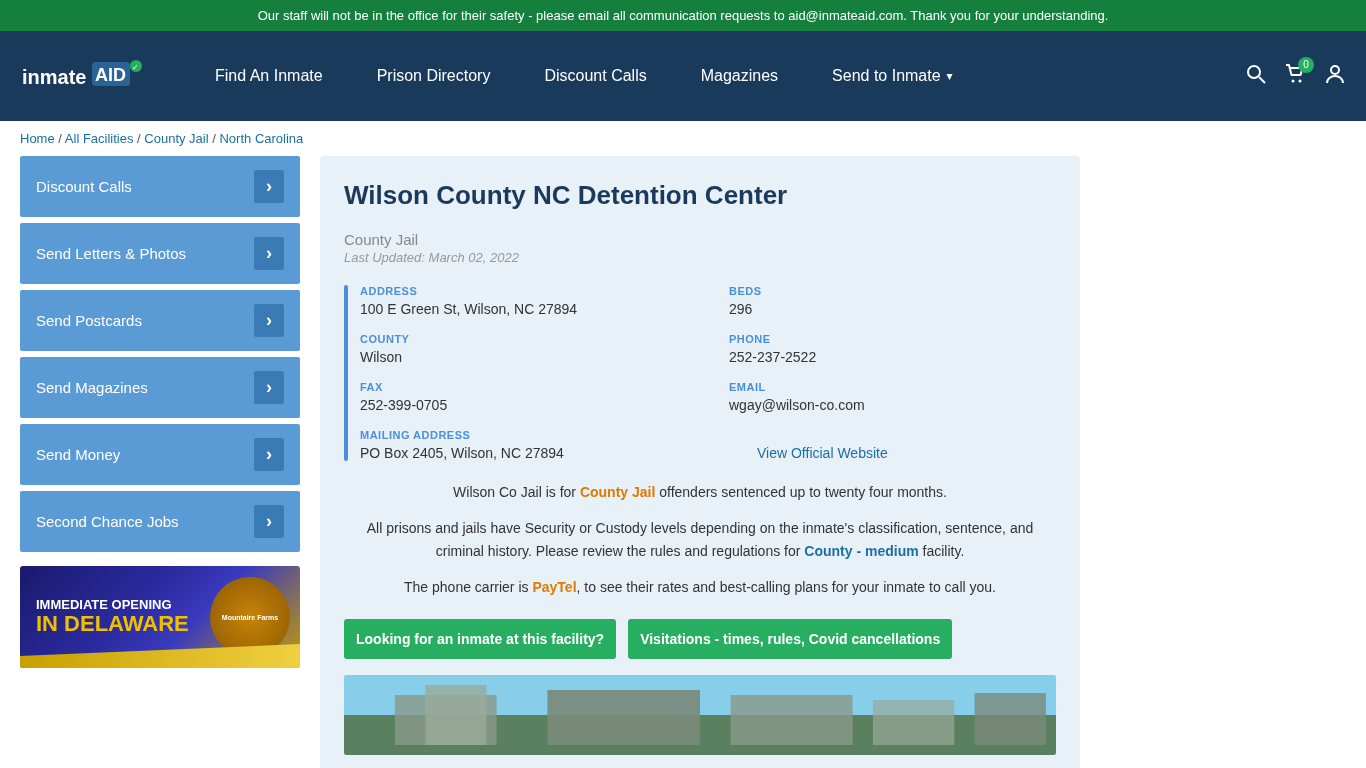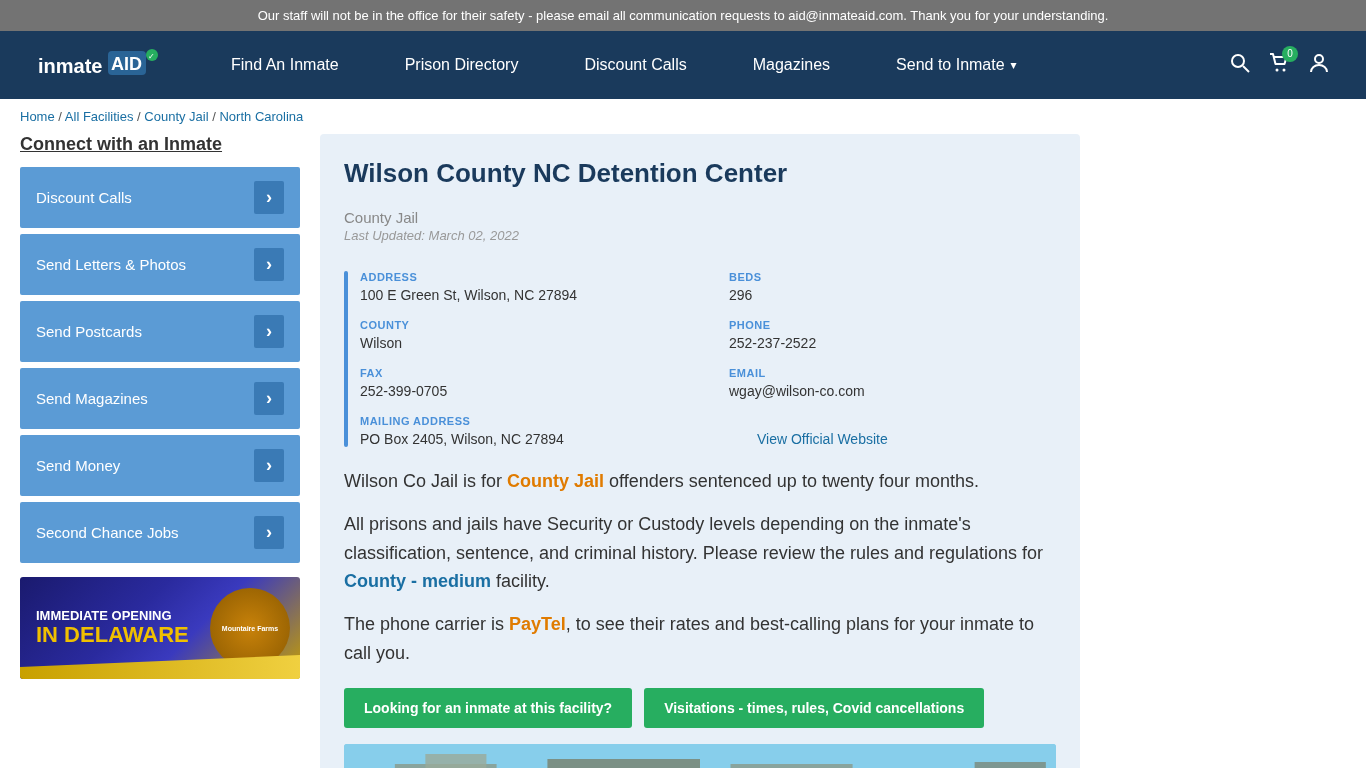--- a/index.html
+++ b/index.html
@@ -1,45 +1,45 @@
 <!DOCTYPE html>
 <html><head>
   <meta charset="utf-8">
   <style>
     * { margin: 0; padding: 0; box-sizing: border-box; }
     body { font-family: Arial, sans-serif; font-size: 14px; color: #333; background: #fff; }
 
     
     .alert-banner {
-      background: #737373;
+      background: #15803d;
       color: #fff;
       text-align: center;
       padding: 8px 16px;
       font-size: 13px;
       overflow: hidden;
       white-space: nowrap;
     }
 
     
     .navbar {
       background: #1a3a5c;
       display: flex;
       align-items: center;
-      padding: 0 36px;
-      height: 68px;
+      padding: 0 20px;
+      height: 90px;
     }
     .navbar-logo {
       margin-right: 40px;
       flex-shrink: 0;
     }
     .navbar-links {
       display: flex;
       align-items: center;
       flex: 1;
-      gap: 16px;
+      gap: 4px;
     }
     .nav-link {
       color: #fff;
       text-decoration: none;
       font-size: 16px;
       padding: 0 25px;
       height: 90px;
       display: flex;
       align-items: center;
       cursor: pointer;
@@ -204,21 +204,21 @@
     }
     .facility-type {
       font-size: 15px;
       color: #888;
       margin-bottom: 2px;
     }
     .facility-updated {
       font-size: 13px;
       color: #999;
       font-style: italic;
-      margin-bottom: 28px;
+      margin-bottom: 20px;
     }
     .info-grid {
       display: grid;
       grid-template-columns: 1fr 1fr;
       gap: 16px 42px;
       margin-bottom: 20px;
       position: relative;
       padding-left: 16px;
     }
     .info-grid::before {
@@ -246,41 +246,42 @@
     }
     .info-value a {
       color: #1a6fa3;
       text-decoration: none;
       margin-left: 28px;
     }
 
     
     .description-block {
       margin-bottom: 14px;
-      font-size: 18px;
+      font-size: 14px;
       line-height: 1.6;
       color: #333;
+      text-align: center;
     }
     .description-block a {
       color: #1a6fa3;
       text-decoration: none;
       font-weight: bold;
     }
     .description-block a.orange { color: #e07b00; }
 
     
     .bottom-buttons {
       display: flex;
       gap: 12px;
       margin-top: 20px;
     }
     .btn-green {
       background: #27ae60;
       color: #fff;
-      padding: 12px 20px;
+      padding: 12px 12px;
       border: none;
       cursor: pointer;
       font-size: 14px;
       border-radius: 3px;
       font-weight: bold;
     }
 
     
     .facility-image {
       width: 100%;
@@ -365,21 +366,20 @@
   <a href="#">All Facilities</a>
   <span> / </span>
   <a href="#">County Jail</a>
   <span> / </span>
   <a href="#">North Carolina</a>
 </div>
 
 <div class="main-container">
 
   <aside class="sidebar">
-    <h2 class="sidebar-title">Connect with an Inmate</h2>
 
     <button class="sidebar-btn">
       <span>Discount Calls</span>
       <span class="arrow">›</span>
     </button>
     <button class="sidebar-btn">
       <span>Send Letters &amp; Photos</span>
       <span class="arrow">›</span>
     </button>
     <button class="sidebar-btn">

